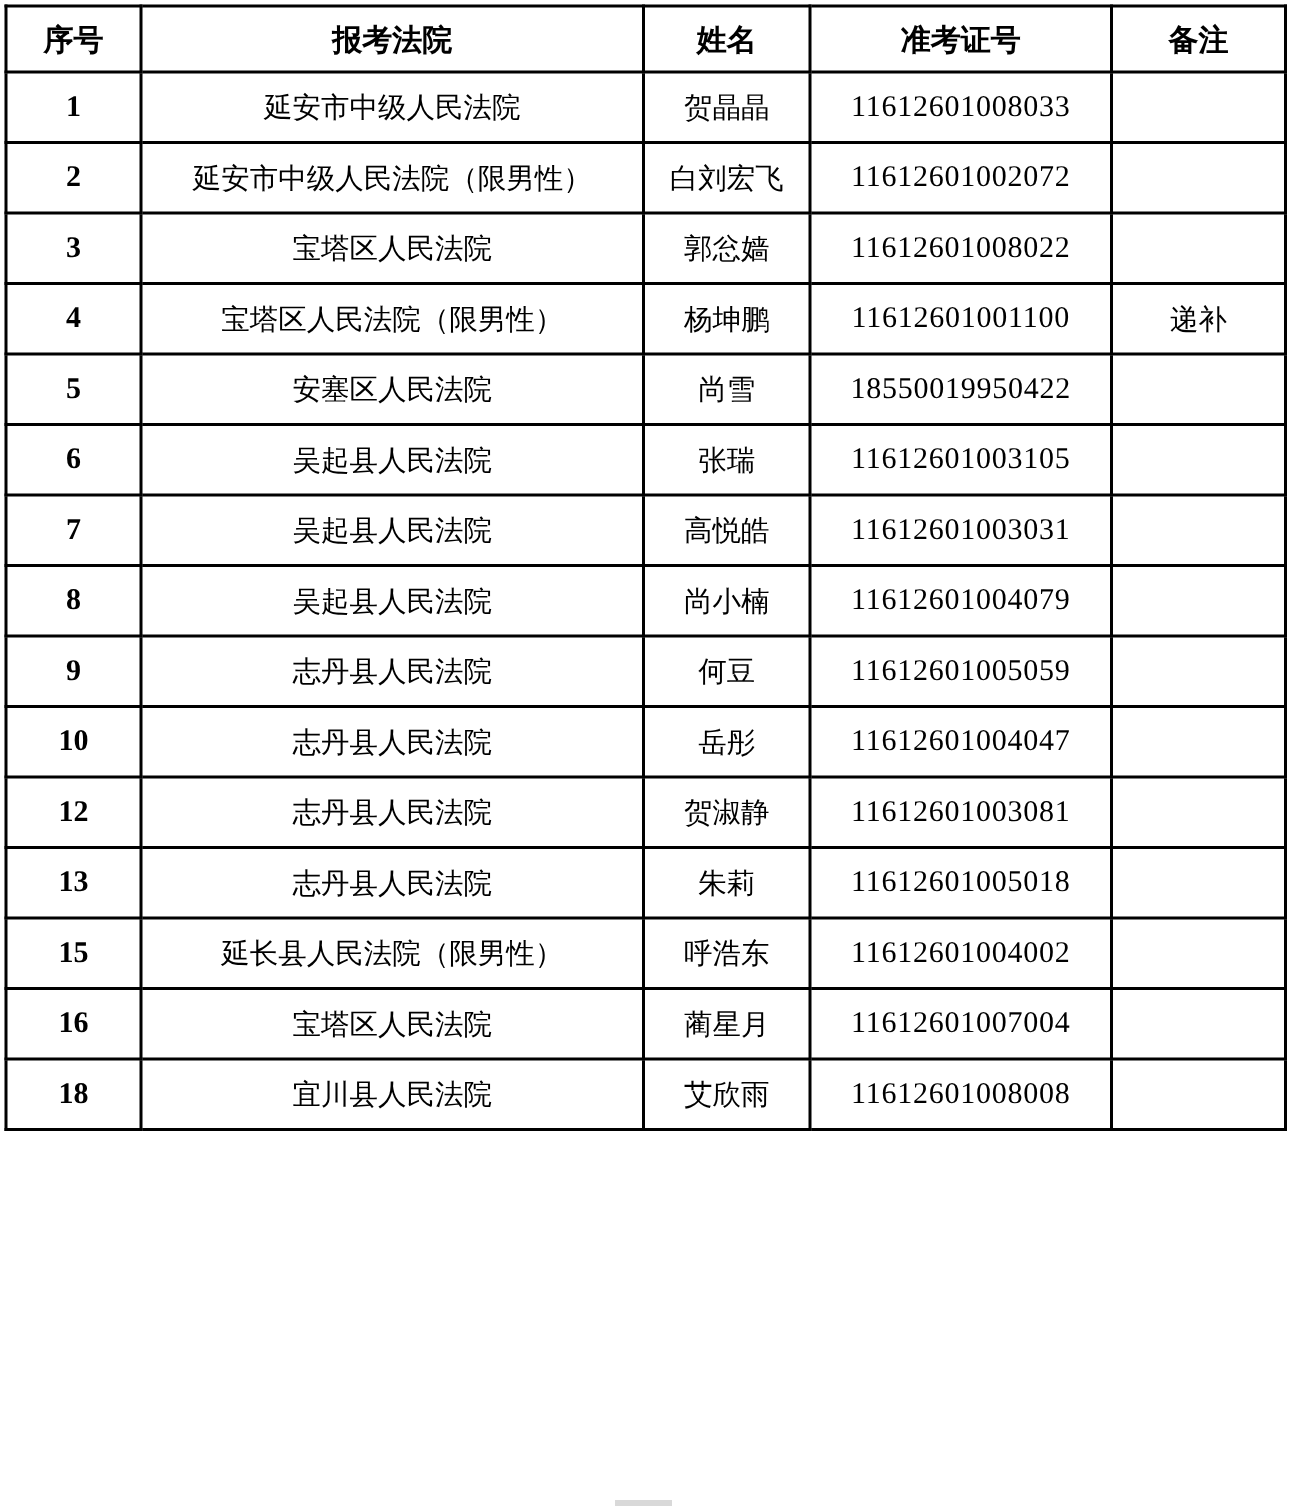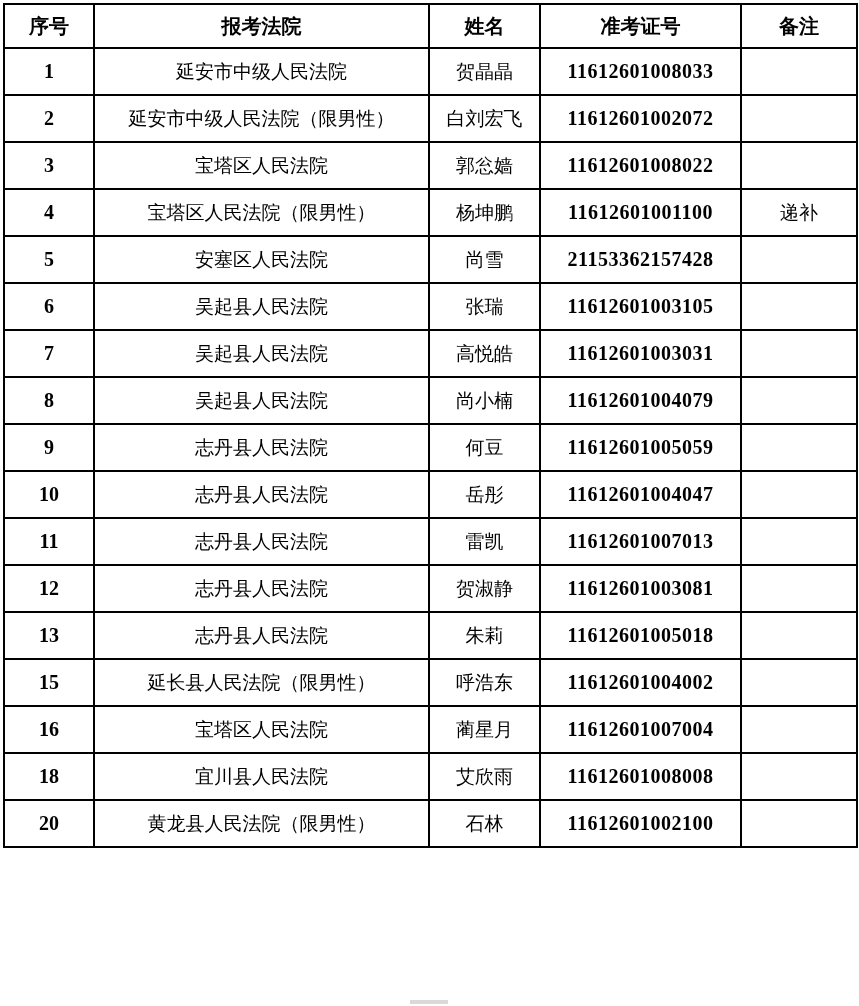--- a/index.html
+++ b/index.html
@@ -47,21 +47,20 @@
     font-size: 19px;
     font-weight: normal;
   }
   .roster td.c-no {
     font-size: 20px;
     font-weight: bold;
   }
   .roster td.c-ticket {
     font-size: 20px;
     letter-spacing: 0.5px;
-    font-weight: bold;
   }
   .scroll-thumb {
     position: absolute;
     left: 410px;
     top: 1000px;
     width: 38px;
     height: 4px;
     background: #d9d9d9;
   }
 </style>
@@ -112,21 +111,21 @@
     <td class="c-no">4</td>
     <td class="c-court">宝塔区人民法院（限男性）</td>
     <td class="c-name">杨坤鹏</td>
     <td class="c-ticket">11612601001100</td>
     <td class="c-note">递补</td>
   </tr>
         <tr>
     <td class="c-no">5</td>
     <td class="c-court">安塞区人民法院</td>
     <td class="c-name">尚雪</td>
-    <td class="c-ticket">21153362157428</td>
+    <td class="c-ticket">18550019950422</td>
     <td class="c-note"></td>
   </tr>
         <tr>
     <td class="c-no">6</td>
     <td class="c-court">吴起县人民法院</td>
     <td class="c-name">张瑞</td>
     <td class="c-ticket">11612601003105</td>
     <td class="c-note"></td>
   </tr>
         <tr>
@@ -151,27 +150,20 @@
     <td class="c-note"></td>
   </tr>
         <tr>
     <td class="c-no">10</td>
     <td class="c-court">志丹县人民法院</td>
     <td class="c-name">岳彤</td>
     <td class="c-ticket">11612601004047</td>
     <td class="c-note"></td>
   </tr>
         <tr>
-    <td class="c-no">11</td>
-    <td class="c-court">志丹县人民法院</td>
-    <td class="c-name">雷凯</td>
-    <td class="c-ticket">11612601007013</td>
-    <td class="c-note"></td>
-  </tr>
-        <tr>
     <td class="c-no">12</td>
     <td class="c-court">志丹县人民法院</td>
     <td class="c-name">贺淑静</td>
     <td class="c-ticket">11612601003081</td>
     <td class="c-note"></td>
   </tr>
         <tr>
     <td class="c-no">13</td>
     <td class="c-court">志丹县人民法院</td>
     <td class="c-name">朱莉</td>
@@ -192,23 +184,16 @@
     <td class="c-ticket">11612601007004</td>
     <td class="c-note"></td>
   </tr>
         <tr>
     <td class="c-no">18</td>
     <td class="c-court">宜川县人民法院</td>
     <td class="c-name">艾欣雨</td>
     <td class="c-ticket">11612601008008</td>
     <td class="c-note"></td>
   </tr>
-        <tr>
-    <td class="c-no">20</td>
-    <td class="c-court">黄龙县人民法院（限男性）</td>
-    <td class="c-name">石林</td>
-    <td class="c-ticket">11612601002100</td>
-    <td class="c-note"></td>
-  </tr>
       </tbody>
   </table>
   <div class="scroll-thumb"></div>
 </div>
 
 </body></html>

